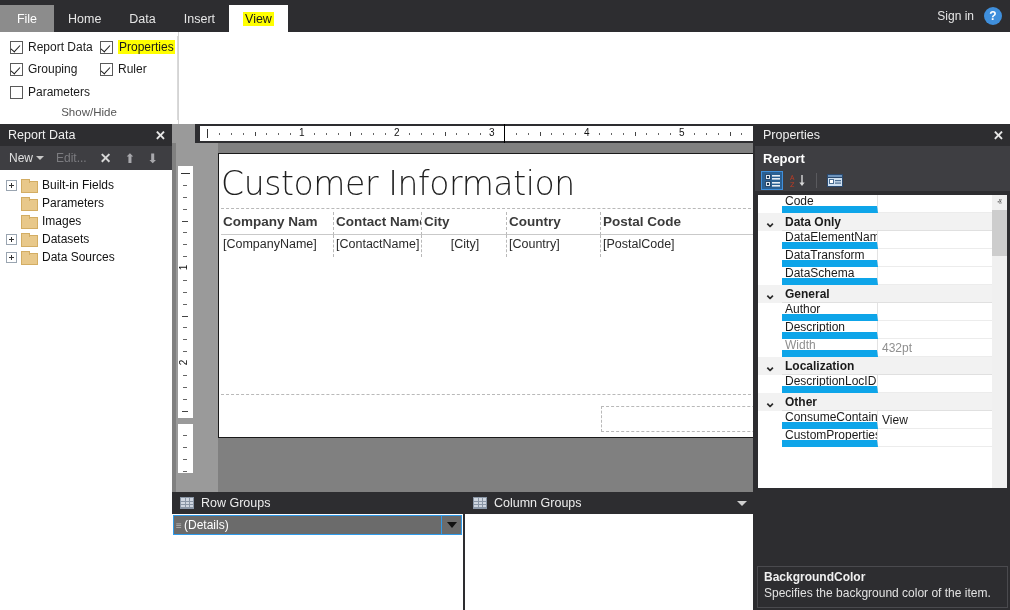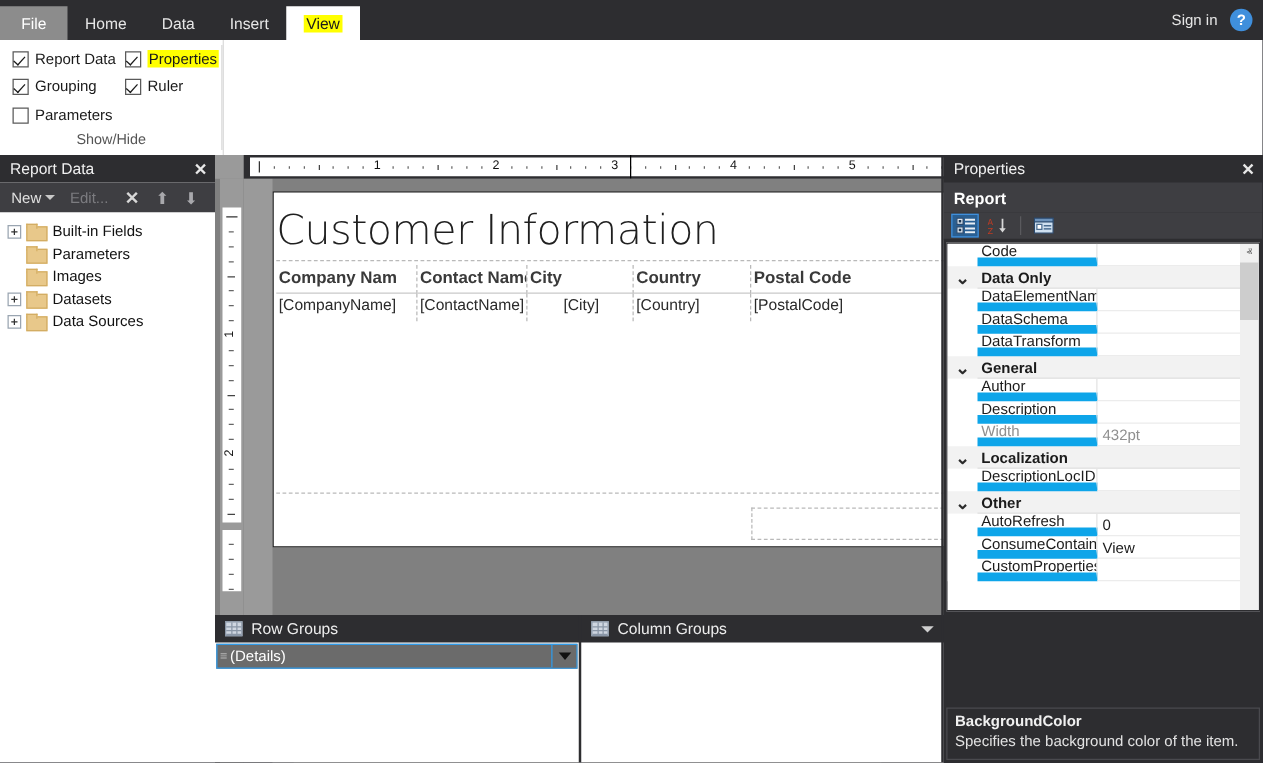--- a/index.html
+++ b/index.html
@@ -531,26 +531,26 @@
             <div class="pg-exp" style="font-size: 14px; line-height: 6px;">⌄</div>
             <div class="pg-name">Data Only</div>
           </div>
           <div class="pg-row alt">
             <div class="pg-exp"></div>
             <div class="pg-name">DataElementNam</div>
             <div class="pg-val"></div>
           </div>
           <div class="pg-row alt">
             <div class="pg-exp"></div>
+            <div class="pg-name">DataTransform</div>
+            <div class="pg-val"></div>
+          </div>
+          <div class="pg-row alt">
+            <div class="pg-exp"></div>
             <div class="pg-name">DataSchema</div>
-            <div class="pg-val"></div>
-          </div>
-          <div class="pg-row alt">
-            <div class="pg-exp"></div>
-            <div class="pg-name">DataTransform</div>
             <div class="pg-val"></div>
           </div>
           <div class="pg-row cat">
             <div class="pg-exp" style="font-size: 14px; line-height: 6px;">⌄</div>
             <div class="pg-name">General</div>
           </div>
           <div class="pg-row alt">
             <div class="pg-exp"></div>
             <div class="pg-name">Author</div>
             <div class="pg-val"></div>
@@ -570,25 +570,20 @@
             <div class="pg-name">Localization</div>
           </div>
           <div class="pg-row alt">
             <div class="pg-exp"></div>
             <div class="pg-name">DescriptionLocID</div>
             <div class="pg-val"></div>
           </div>
           <div class="pg-row cat">
             <div class="pg-exp" style="font-size: 14px; line-height: 6px;">⌄</div>
             <div class="pg-name">Other</div>
-          </div>
-          <div class="pg-row alt">
-            <div class="pg-exp"></div>
-            <div class="pg-name">AutoRefresh</div>
-            <div class="pg-val">0</div>
           </div>
           <div class="pg-row alt">
             <div class="pg-exp"></div>
             <div class="pg-name">ConsumeContain</div>
             <div class="pg-val">View</div>
           </div>
           <div class="pg-row alt">
             <div class="pg-exp"></div>
             <div class="pg-name">CustomProperties</div>
             <div class="pg-val"></div>

